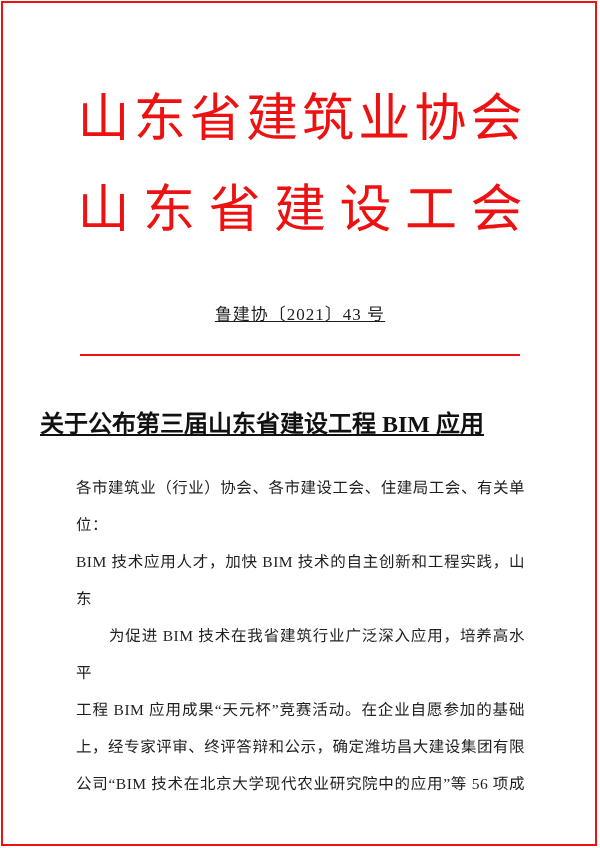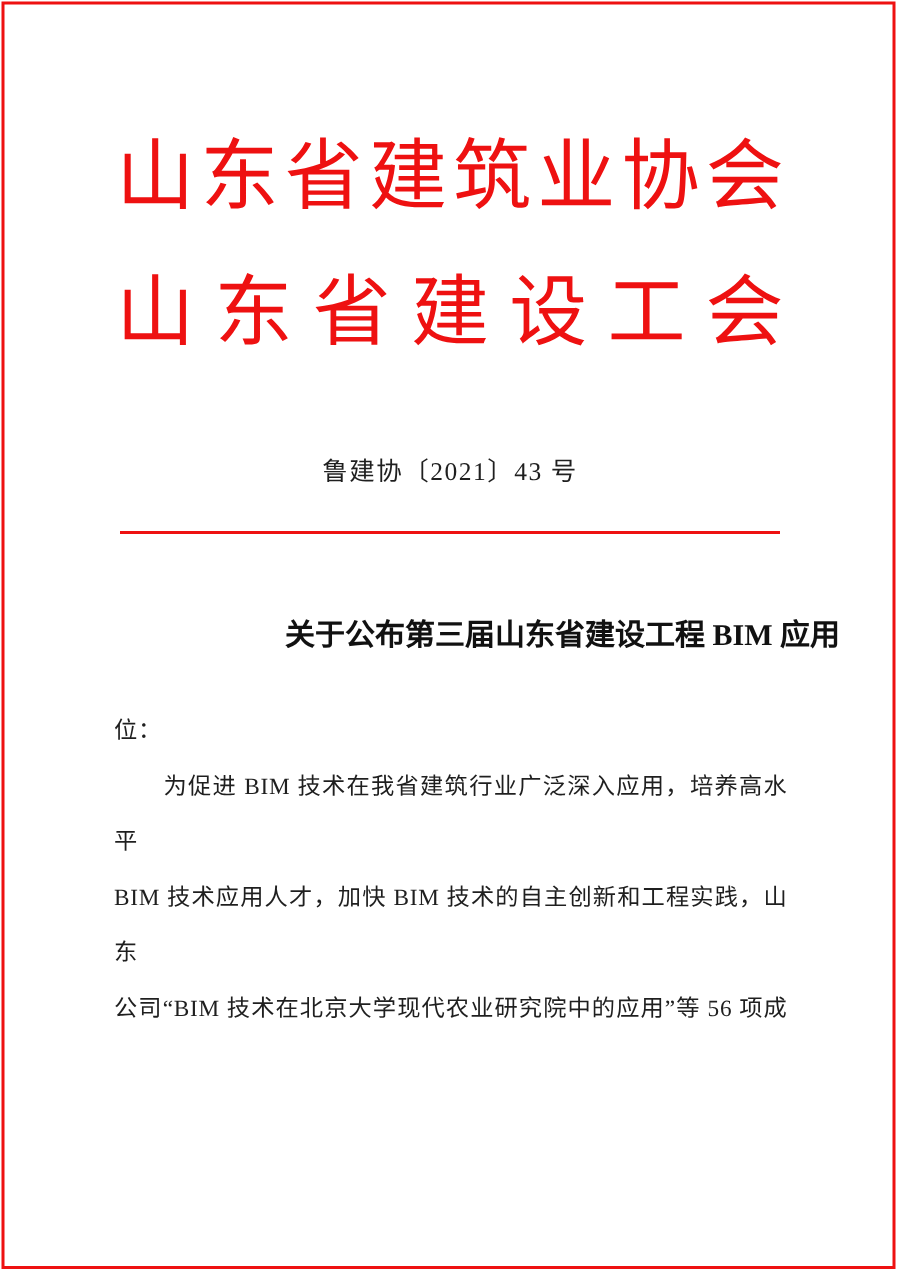--- a/index.html
+++ b/index.html
@@ -41,35 +41,37 @@
   }
   .org-line-2{margin-top:34px;}
   .org-line .ch{display:block;}
   
   .doc-number{
     margin-top:66px;
     text-align:center;
     font-size:17px;
     line-height:22px;
     letter-spacing:1px;
+    text-decoration:underline;
   }
   
   .rule{
     width:440px;height:2px;
     background:var(--red);
     margin:28px auto 0;
   }
   
   .title{
     margin:46px 40px 0;
-    text-align:right;
-    font-size:20px;
+    text-align:left;
+    font-size:24px;
     line-height:45px;
     font-weight:700;
     color:#111111;
+    text-decoration:underline;
   }
   .title-line{display:block;}
   
   .body-text{
     margin:22px 75px 0 76px;
     font-size:15.5px;
     line-height:37px;
   }
   .line{
     text-align:left;
@@ -113,18 +115,21 @@
 
   <div class="doc-number">鲁建协〔2021〕43 号</div>
 
   <div class="rule"></div>
 
   <h1 class="title">
     <span class="title-line">关于公布第三届山东省建设工程 BIM 应用</span>
   </h1>
 
   <div class="body-text">
+    <div class="line stretch">各市建筑业（行业）协会、各市建设工会、住建局工会、有关单</div>
     <div class="line">位：</div>
+    <div class="line stretch">BIM 技术应用人才，加快 BIM 技术的自主创新和工程实践，山东</div>
     <div class="line stretch indent">为促进 BIM 技术在我省建筑行业广泛深入应用，培养高水平</div>
-    <div class="line stretch">BIM 技术应用人才，加快 BIM 技术的自主创新和工程实践，山东</div>
+    <div class="line stretch">工程 BIM 应用成果“天元杯”竞赛活动。在企业自愿参加的基础</div>
+    <div class="line stretch">上，经专家评审、终评答辩和公示，确定潍坊昌大建设集团有限</div>
     <div class="line stretch">公司“BIM 技术在北京大学现代农业研究院中的应用”等 56 项成</div>
   </div>
 </div>
 
 </body></html>

